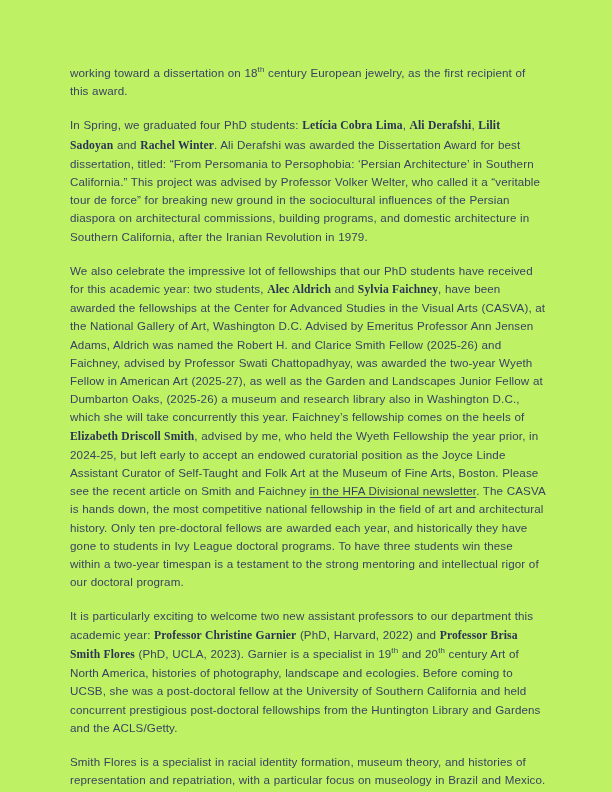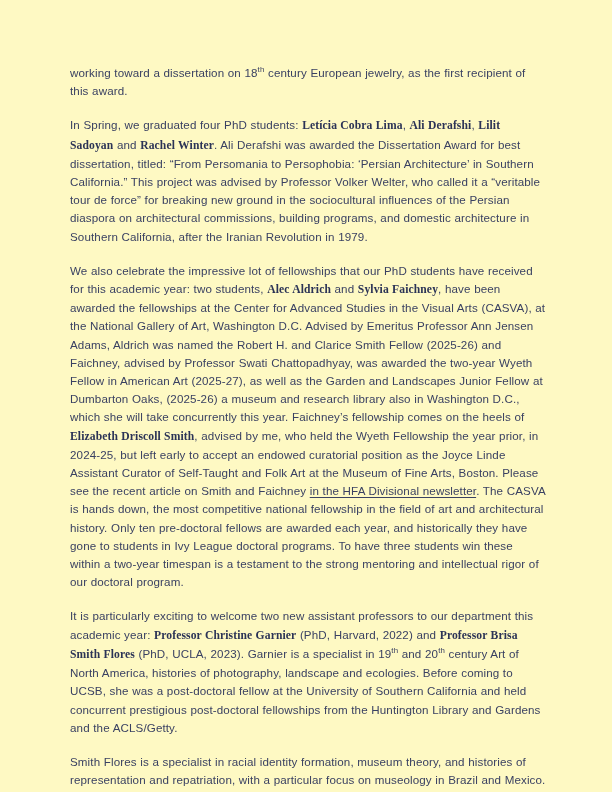--- a/index.html
+++ b/index.html
@@ -10,21 +10,21 @@
     width: 612px;
     height: 792px;
     background: #ffffff;
     font-family: "Liberation Sans", sans-serif;
     -webkit-font-smoothing: antialiased;
   }
   #page {
     position: relative;
     width: 612px;
     height: 792px;
-    background: #fef9c3;
+    background: #bef264;
     box-sizing: border-box;
     overflow: hidden;
   }
   #text-column {
     position: absolute;
     left: 70px;
     top: 64px;
     width: 476px;
   }
   p.para {

